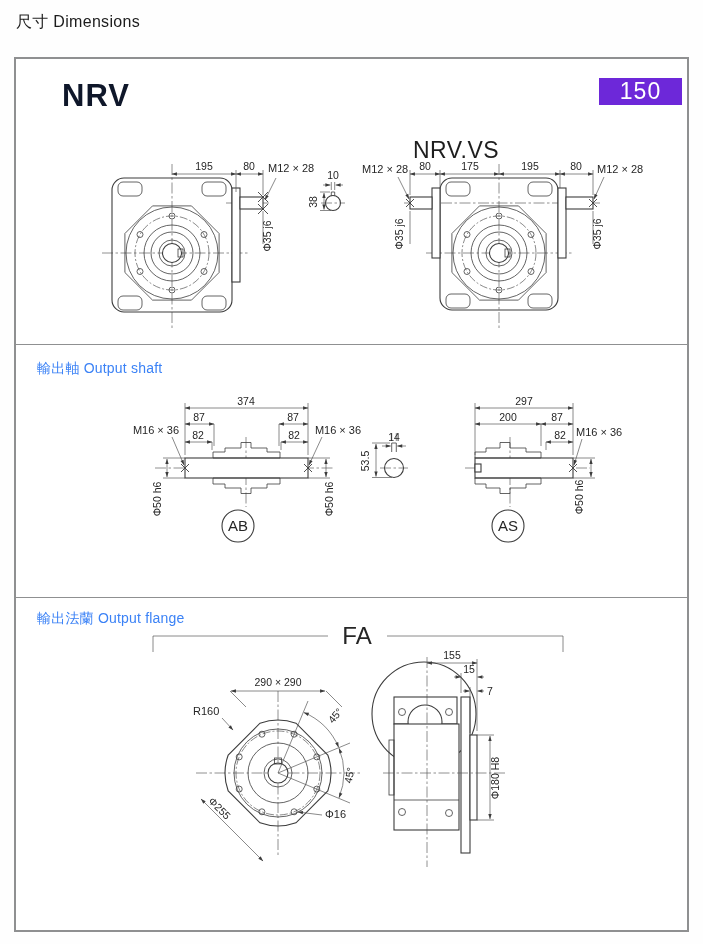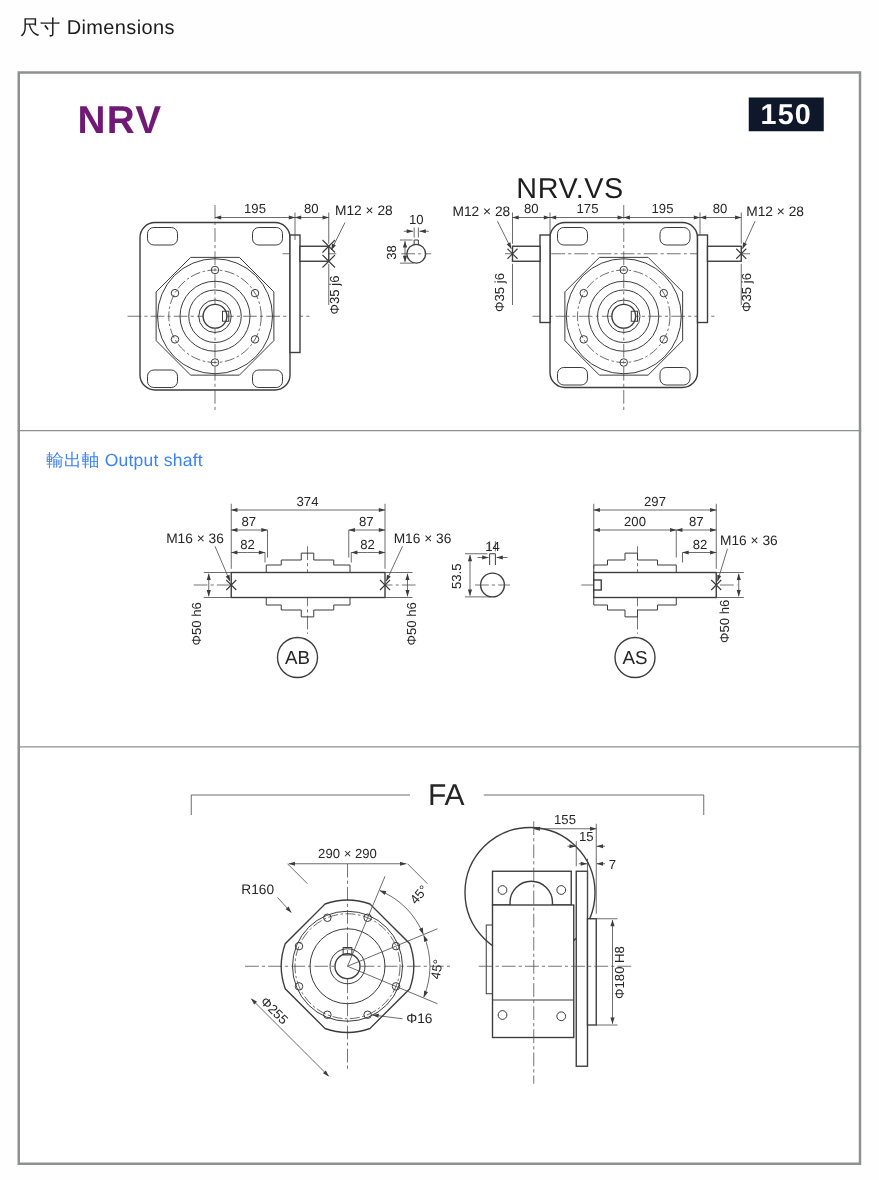--- a/index.html
+++ b/index.html
@@ -1,23 +1,23 @@
 <!DOCTYPE html>
 <html><head>
 <meta charset="utf-8">
 <style>
   html,body{margin:0;padding:0;background:#ffffff;}
   .page{position:relative;width:703px;height:944px;background:#fefefe;
         font-family:"Liberation Sans","DejaVu Sans",sans-serif;color:#222;overflow:hidden;}
   .hdr{position:absolute;left:16px;top:12px;font-size:16px;color:#1c1c1c;letter-spacing:.3px;}
   .panel{position:absolute;left:14px;top:57px;width:671px;height:871px;border:2px solid #8f9091;background:#fff;}
   .divider{position:absolute;left:14px;width:675px;height:0;border-top:1.5px solid #8f9091;}
-  .nrv-title{position:absolute;left:62px;top:78px;font-size:31px;font-weight:600;letter-spacing:1px;color:#701a75;}
-  .badge{position:absolute;left:599px;top:78px;width:60px;height:27px;background:#0f172a;color:#fff;
-         font-size:23px;font-weight:700;text-align:center;line-height:27px;letter-spacing:1px;}
+  .nrv-title{position:absolute;left:62px;top:78px;font-size:31px;font-weight:600;letter-spacing:1px;color:#0f172a;}
+  .badge{position:absolute;left:599px;top:78px;width:83px;height:27px;background:#6d28d9;color:#fff;
+         font-size:23px;font-weight:400;text-align:center;line-height:27px;letter-spacing:1px;}
   .vs-title{position:absolute;left:413px;top:122px;font-size:23px;font-weight:500;color:#1e1e1e;letter-spacing:.5px;margin-top:15px;}
   .sec-label{position:absolute;left:37px;font-size:14px;color:#3b82f6;letter-spacing:.2px;}
   svg{position:absolute;overflow:visible;font-family:"Liberation Sans","DejaVu Sans",sans-serif;}
   svg text{fill:#262626;font-size:10.5px;}
   .ol{fill:none;stroke:#3c3c3c;stroke-width:1.1;}
   .ow{fill:#ffffff;stroke:#3c3c3c;stroke-width:1.1;}
   .in{fill:none;stroke:#3c3c3c;stroke-width:.8;}
   .th{fill:none;stroke:#4a4a4a;stroke-width:.65;}
   .cl{fill:none;stroke:#555;stroke-width:.65;stroke-dasharray:11 2.5 2.5 2.5;}
   .bc{fill:none;stroke:#4a4a4a;stroke-width:.65;stroke-dasharray:8 2 2 2;}
@@ -286,20 +286,24 @@
     <text x="127" y="26" text-anchor="middle">87</text>
     <text x="130" y="44" text-anchor="middle">82</text>
     <text class="lb" x="146" y="41">M16 × 36</text>
     <text class="rt" x="153" y="102" transform="rotate(-90 153 102)" text-anchor="middle">Φ50 h6</text>
     <g>
       <circle class="ol" cx="78" cy="131" r="16"></circle>
     </g>
     <text class="big" x="78" y="136" text-anchor="middle">AS</text>
   </svg>
 
+  <div class="sec-label" style="top:610px">
+    <span>輸出法蘭</span>
+    <span>Output flange</span>
+  </div>
 
   <svg style="left:145px;top:622px" width="425" height="34" viewBox="0 0 425 34">
     <path class="th" d="M8,14 H183 M242,14 H418 M8,14 V30 M418,14 V30" stroke-width=".8"></path>
     <text x="212" y="22" text-anchor="middle" style="font-size:24px;font-weight:500;">FA</text>
   </svg>
 
   <svg style="left:160px;top:668px" width="242" height="220" viewBox="0 0 242 220">
     <defs>
       <marker id="ar5" viewBox="0 0 10 10" refX="9.5" refY="5" markerWidth="10" markerHeight="8" orient="auto">
         <path d="M0,1.8 L10,5 L0,8.2 z" fill="#3c3c3c"></path>

